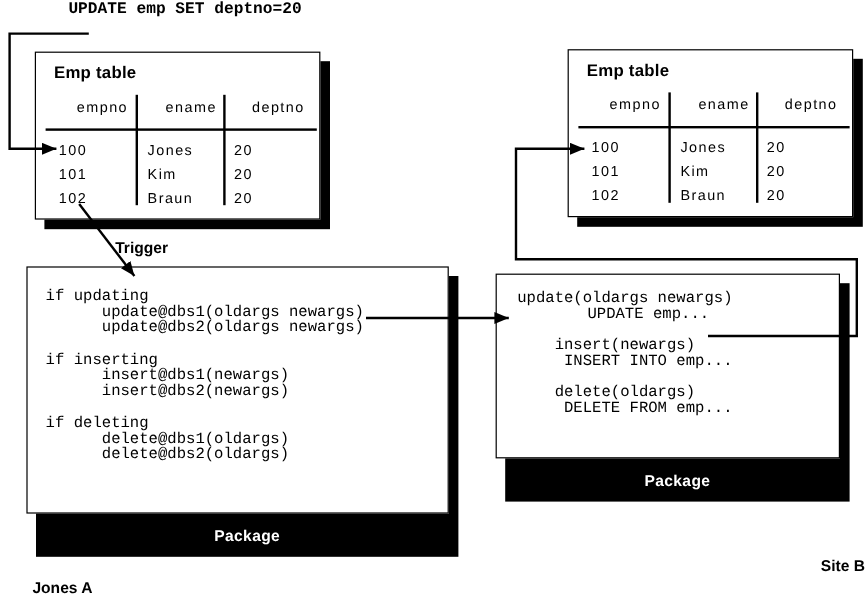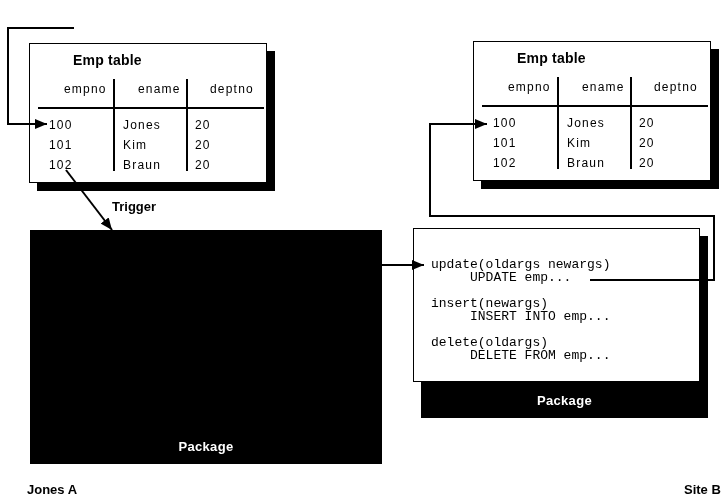--- a/index.html
+++ b/index.html
@@ -8,21 +8,21 @@
     font-family:"Liberation Sans",sans-serif;color:#000;
   }
   .abs{position:absolute;}
   .mono{font-family:"Liberation Mono",monospace;}
   .sql{font-size:13.5px;font-weight:bold;white-space:pre;}
   
   .emp-box{
     box-sizing:border-box;width:238px;height:140px;background:#fff;
     border:1.5px solid #000;box-shadow:8px 8px 0 0 #000;
   }
-  .emp-title{position:absolute;left:15px;top:8px;font-size:14px;font-weight:bold;letter-spacing:.2px;margin-left:28px;}
+  .emp-title{position:absolute;left:15px;top:8px;font-size:14px;font-weight:bold;letter-spacing:.2px;}
   .col-head{position:absolute;top:38px;font-size:12px;letter-spacing:1.2px;white-space:pre;margin-left:15px;}
   .v-div{position:absolute;top:35px;width:1.5px;height:92px;background:#000;}
   .head-rule{position:absolute;left:8px;top:63px;width:226px;height:1.5px;background:#000;}
   .cell{position:absolute;font-size:12px;letter-spacing:1.2px;white-space:pre;}
   
   .pkg-wrap{}
   .pkg-shadow{position:absolute;background:#000;}
   .pkg-bar{position:absolute;left:0;right:0;bottom:0;height:36px;display:flex;align-items:center;justify-content:center;}
   .pkg-bar span{color:#fff;font-weight:bold;font-size:13px;letter-spacing:.3px;}
   .pkg-box{position:absolute;left:0;top:0;box-sizing:border-box;background:#fff;border:1.5px solid #000;}
@@ -30,20 +30,21 @@
   .code.trig{line-height:13.2px;}
   .code.pkg{line-height:13px;}
   .blabel{font-size:13px;font-weight:bold;}
   svg.overlay{position:absolute;left:0;top:0;pointer-events:none;}
 </style>
 </head>
 <body>
 
 <div id="canvas">
 
+  <div class="abs mono sql" style="left:57px;top:1px;">UPDATE emp SET deptno=20</div>
 
   <div class="abs emp-box" style="left:29px;top:43px;">
     <div class="emp-title">Emp table</div>
     <div class="col-head" style="left:19px;">empno</div>
     <div class="col-head" style="left:93px;">ename</div>
     <div class="col-head" style="left:165px;">deptno</div>
     <div class="v-div" style="left:83px;"></div>
     <div class="v-div" style="left:156px;"></div>
     <div class="head-rule"></div>
     <div class="cell" style="left:19px;top:74px;">100</div>
@@ -69,50 +70,63 @@
     <div class="cell" style="left:93px;top:74px;">Jones</div>
     <div class="cell" style="left:165px;top:74px;">20</div>
     <div class="cell" style="left:19px;top:94px;">101</div>
     <div class="cell" style="left:93px;top:94px;">Kim</div>
     <div class="cell" style="left:165px;top:94px;">20</div>
     <div class="cell" style="left:19px;top:114px;">102</div>
     <div class="cell" style="left:93px;top:114px;">Braun</div>
     <div class="cell" style="left:165px;top:114px;">20</div>
   </div>
 
-  <div class="abs blabel" style="left:112px;top:199px;text-align:center;">Trigger</div>
+  <div class="abs blabel" style="left:96px;top:199px;text-align:center;">Trigger</div>
 
   <div class="abs pkg-wrap" style="left:22px;top:222px;width:360px;height:242px;">
     <div class="pkg-shadow" style="left:8px;top:8px;width:352px;height:234px;">
       <div class="pkg-bar">
         <span>Package</span>
       </div>
+    </div>
+    <div class="pkg-box" style="width:352px;height:206px;">
+      <pre class="code trig abs" style="left:15px;top:17px;">if updating
+      update@dbs1(oldargs newargs)
+      update@dbs2(oldargs newargs)
+
+if inserting
+      insert@dbs1(newargs)
+      insert@dbs2(newargs)
+
+if deleting
+      delete@dbs1(oldargs)
+      delete@dbs2(oldargs)</pre>
     </div>
   </div>
 
   <div class="abs pkg-wrap" style="left:413px;top:228px;width:295px;height:190px;">
     <div class="pkg-shadow" style="left:8px;top:8px;width:287px;height:182px;">
       <div class="pkg-bar">
         <span>Package</span>
       </div>
     </div>
     <div class="pkg-box" style="width:287px;height:154px;">
-      <pre class="code pkg abs" style="left:17px;top:29px;">update(oldargs newargs)
+      <pre class="code pkg abs" style="left:17px;top:13px;text-align:center;">update(oldargs newargs)
      UPDATE emp...
 
 insert(newargs)
      INSERT INTO emp...
 
 delete(oldargs)
      DELETE FROM emp...</pre>
     </div>
   </div>
 
   <div class="abs blabel" style="left:27px;top:482px;">Jones A</div>
-  <div class="abs blabel" style="left:684px;top:482px;">Site B</div>
+  <div class="abs blabel" style="left:684px;top:464px;">Site B</div>
 
   <svg class="overlay" width="722" height="503" viewBox="0 0 722 503">
     <defs>
       <marker id="ah" markerUnits="userSpaceOnUse" markerWidth="14" markerHeight="10" refX="12" refY="5" orient="auto">
         <path d="M0,0 L12,5 L0,10 Z" fill="#000"></path>
       </marker>
     </defs>
     <path d="M74,28 H8 V124 H47" fill="none" stroke="#000" stroke-width="2" marker-end="url(#ah)"></path>
     <path d="M66,170 L112,230" fill="none" stroke="#000" stroke-width="2" marker-end="url(#ah)"></path>
     <path d="M305,265 H424" fill="none" stroke="#000" stroke-width="2" marker-end="url(#ah)"></path>

